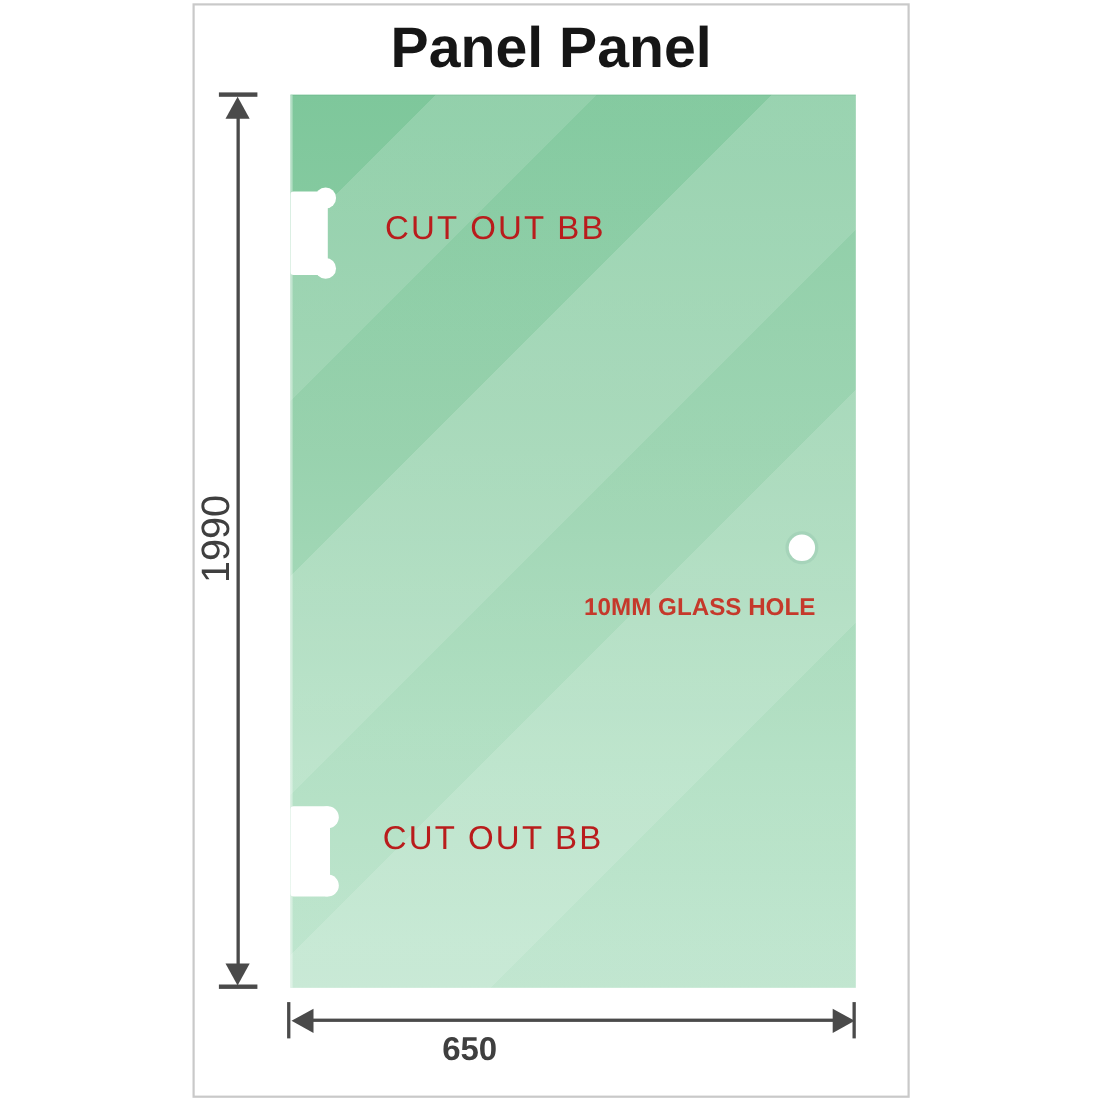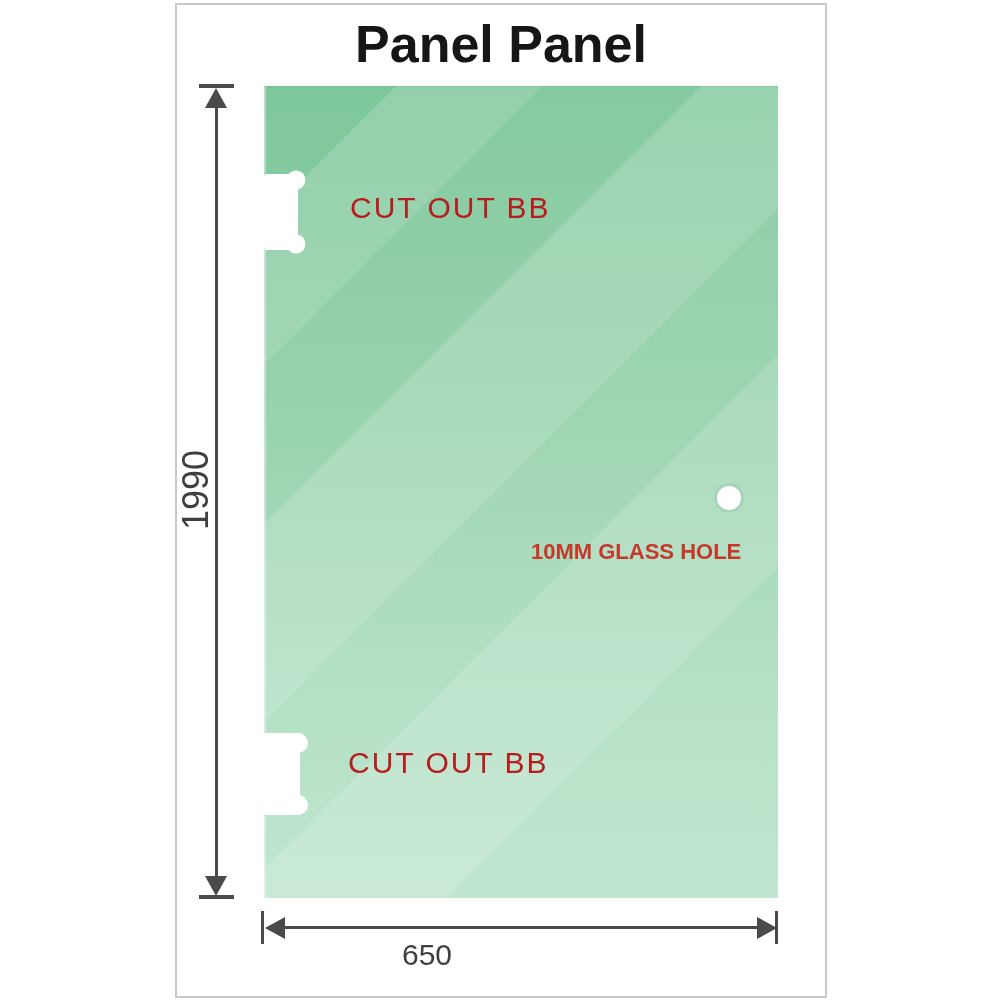--- a/index.html
+++ b/index.html
@@ -56,21 +56,21 @@
   .arrow-down{left:205px;top:876px;border-left:11px solid transparent;
               border-right:11px solid transparent;border-top:20px solid #4a4a4a;}
   .arrow-left{left:265px;top:917px;border-top:11px solid transparent;
               border-bottom:11px solid transparent;border-right:20px solid #4a4a4a;}
   .arrow-right{left:757px;top:917px;border-top:11px solid transparent;
                border-bottom:11px solid transparent;border-left:20px solid #4a4a4a;}
 
   .dim-label{position:absolute;color:#3f3f3f;}
   .height-label{left:136px;top:470px;width:120px;height:40px;line-height:40px;
                 text-align:center;font-size:36px;transform:rotate(-90deg);}
-  .width-label{left:367px;top:938px;width:120px;text-align:center;font-size:30px;}
+  .width-label{left:367px;top:938px;width:120px;text-align:center;font-size:30px;font-weight:bold;}
 </style>
 </head>
 <body>
 
 <div id="stage">
 
   <div class="frame"></div>
 
   <div class="title">Panel Panel</div>
 

